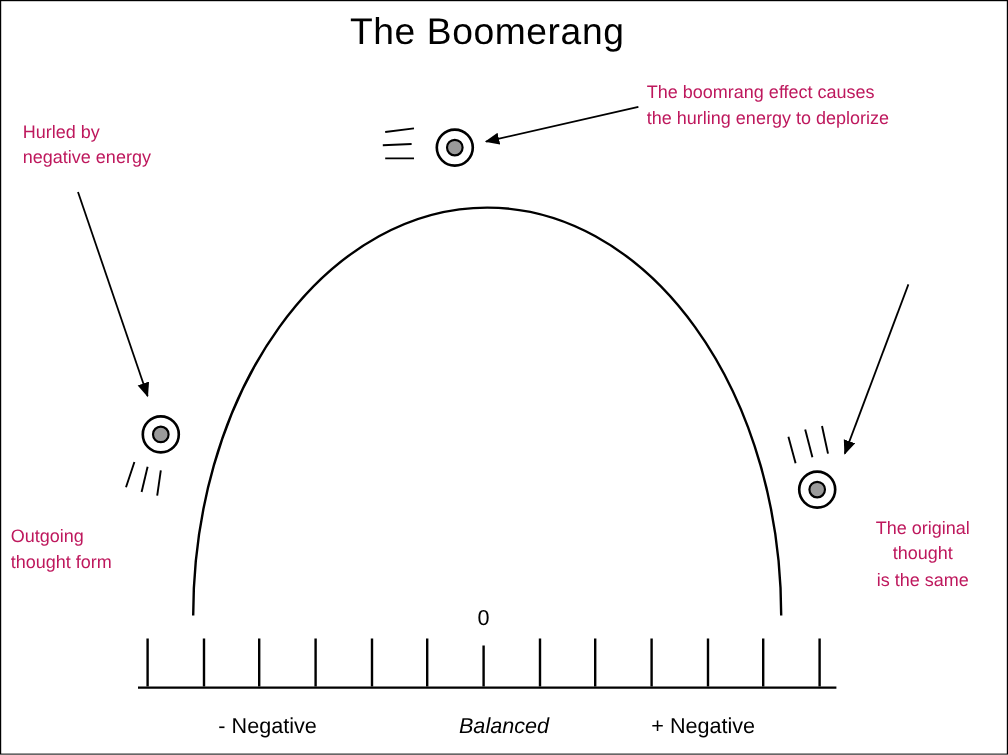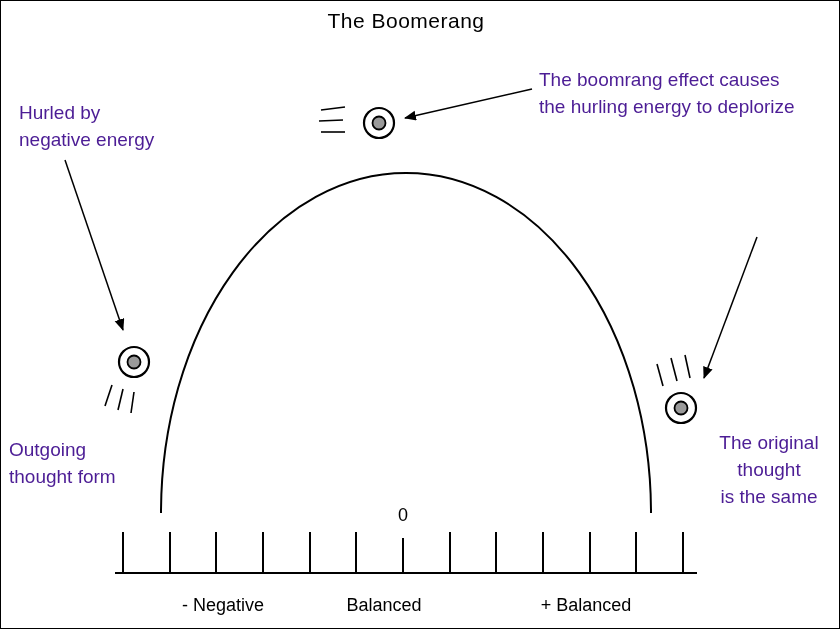--- a/index.html
+++ b/index.html
@@ -21,31 +21,31 @@
     width: 840px;
     height: 629px;
   }
 
   .title {
     position: absolute;
     top: 8px;
     left: 0;
     width: 810px;
     text-align: center;
-    font-size: 21px;
+    font-size: 31px;
     letter-spacing: 0.5px;
     color: #000;
   }
 
   .annotation {
     position: absolute;
-    font-size: 19px;
+    font-size: 15px;
     line-height: 1.42;
     white-space: pre-line;
-    color: #4c1d95;
+    color: #be185d;
   }
 
   .ann-hurled     { left: 18px;  top: 99px; }
   .ann-boomerang  { left: 538px; top: 66px;  }
   .ann-returning  { left: 600px; top: 177px; width: 202px; text-align: center; }
   .ann-outgoing   { left: 8px;   top: 436px; }
   .ann-original   { left: 710px; top: 429px; width: 116px; text-align: center; }
 
   .zero-label {
     position: absolute;
@@ -58,21 +58,21 @@
 
   .axis-label {
     position: absolute;
     top: 594px;
     transform: translateX(-50%);
     font-size: 18px;
     white-space: nowrap;
     text-align: center;
   }
   .lbl-negative { left: 222px; }
-  .lbl-balanced { left: 383px; }
+  .lbl-balanced { left: 419px; font-style: italic; }
   .lbl-positive { left: 585px; }
 </style>
 </head>
 <body>
 
 <div class="canvas">
 
   <svg class="diagram-svg" viewBox="0 0 840 629" xmlns="http://www.w3.org/2000/svg">
     <defs>
       <marker id="arrowhead" markerUnits="userSpaceOnUse" markerWidth="14" markerHeight="12" refX="11" refY="5" orient="auto">
@@ -150,15 +150,15 @@
 
   <div class="annotation ann-outgoing">Outgoing
 thought form</div>
 
   <div class="zero-label">0</div>
 
   <div class="axis-label lbl-negative">- Negative</div>
 
   <div class="axis-label lbl-balanced">Balanced</div>
 
-  <div class="axis-label lbl-positive">+ Balanced</div>
+  <div class="axis-label lbl-positive">+ Negative</div>
 
 </div>
 
 </body></html>

